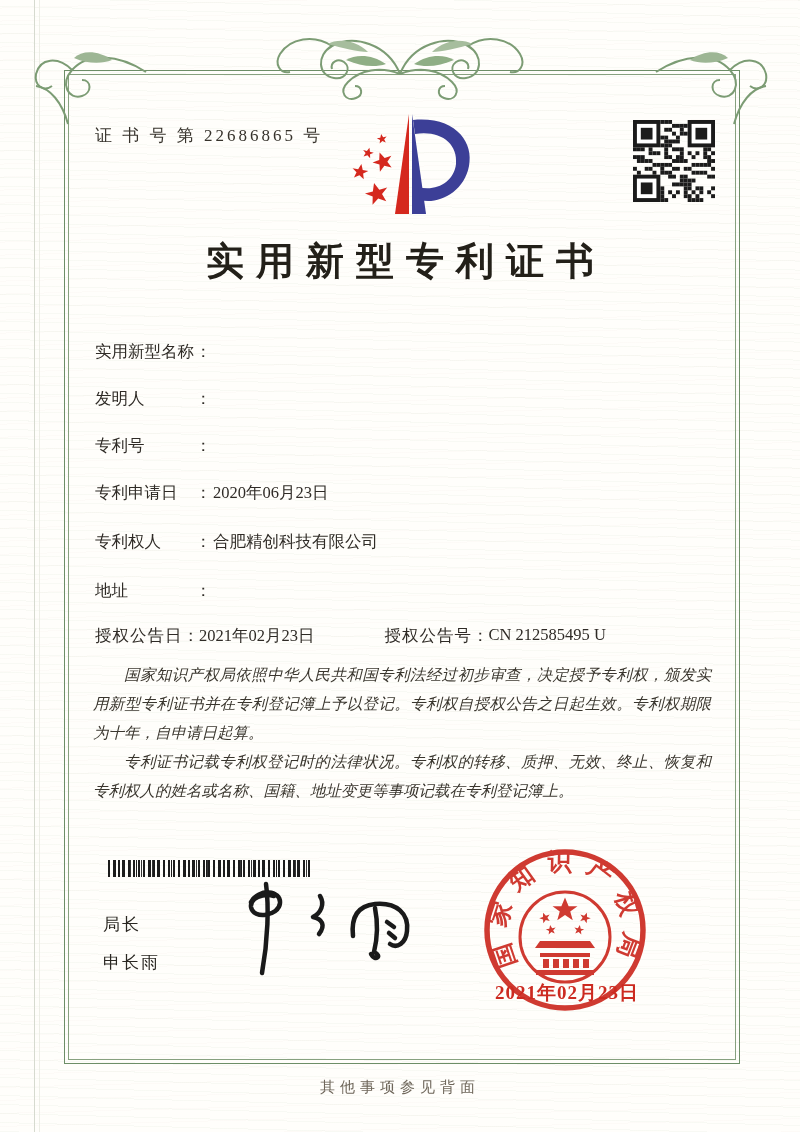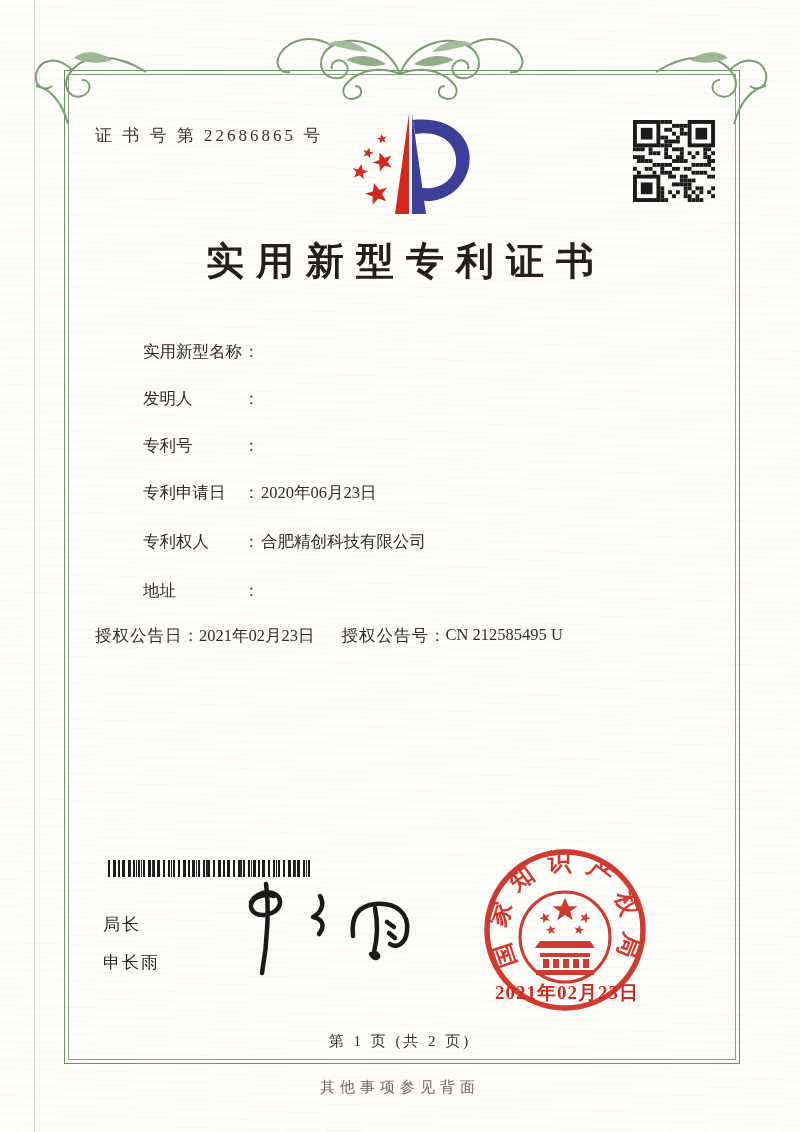--- a/index.html
+++ b/index.html
@@ -17,28 +17,28 @@
   .frame{position:absolute;left:64px;top:70px;width:674px;height:992px;
     border:1px solid #6d8e67;pointer-events:none;}
   .frame::after{content:"";position:absolute;inset:3px;border:1px solid #87a17f;}
   .orn{position:absolute;pointer-events:none;}
   .cert-no{position:absolute;left:95px;top:124px;font-size:17px;letter-spacing:3px;color:#37332c;}
   .logo{position:absolute;left:333px;top:108px;}
   .qr{position:absolute;left:633px;top:120px;width:82px;height:82px;}
   .title{position:absolute;left:0;right:0;top:236px;margin:0;text-align:center;
     font-size:38px;font-weight:bold;letter-spacing:12px;text-indent:12px;color:#232019;}
   .fields{position:absolute;left:95px;top:341px;width:618px;font-size:16.5px;}
-  .field{display:flex;align-items:flex-start;line-height:22px;margin-bottom:25px;margin-left:48px;}
+  .field{display:flex;align-items:flex-start;line-height:22px;margin-bottom:25px;}
   .flabel{display:inline-block;width:100px;text-align:justify;text-align-last:justify;white-space:nowrap;}
   .flabel::after{content:"";display:inline-block;width:100%;}
   .colon{width:18px;}
   .fvalue{flex:1;line-height:26px;margin-top:-2px;}
   .grant{display:flex;margin-top:-2px;font-family:Liberation Serif, serif;}
   .grant .pair{display:flex;white-space:nowrap;}
-  .grant .pair.right{margin-left:27px;}
+  .grant .pair.right{margin-left:70px;}
   .grant .glabel{letter-spacing:1px;}
   .paras{position:absolute;left:93px;top:660px;width:618px;
     font-size:15.5px;font-style:italic;line-height:29px;color:#3a362e;text-align:justify;}
   .paras p{margin:0;text-indent:2em;}
   .barcode{position:absolute;left:108px;top:860px;width:203px;height:17px;
     background:
       repeating-linear-gradient(90deg,#1c1c1c 0 2px,transparent 2px 5px),
       repeating-linear-gradient(90deg,#1c1c1c 0 1px,transparent 1px 7px),
       repeating-linear-gradient(90deg,#333 0 1px,transparent 1px 11px);
   }
@@ -292,20 +292,24 @@
         <span>2021年02月23日</span>
       </span>
       <span class="pair right">
         <span class="glabel">授权公告号</span>
           <span>：</span>
         <span>CN 212585495 U</span>
       </span>
     </div>
   </div>
 
+  <div class="paras">
+    <p>国家知识产权局依照中华人民共和国专利法经过初步审查，决定授予专利权，颁发实用新型专利证书并在专利登记簿上予以登记。专利权自授权公告之日起生效。专利权期限为十年，自申请日起算。</p>
+    <p>专利证书记载专利权登记时的法律状况。专利权的转移、质押、无效、终止、恢复和专利权人的姓名或名称、国籍、地址变更等事项记载在专利登记簿上。</p>
+  </div>
 
   <div class="barcode"></div>
 
   <div class="director">
     <div>局长</div>
     <div>申长雨</div>
   </div>
 
   <svg class="signature" width="215" height="100" viewBox="0 0 215 100">
     <g stroke="#1a1a1a" stroke-width="4.5" fill="none" stroke-linecap="round" stroke-linejoin="round">
@@ -334,16 +338,15 @@
       <use href="#star" transform="translate(79,88) scale(0.5) rotate(-10)"></use>
       <use href="#star" transform="translate(107,88) scale(0.5) rotate(10)"></use>
       <path d="M63,106 h60 l-5,-7 h-50 z"></path>
       <path d="M68,111 h50 v4 h-50 z"></path>
       <path d="M71,117 h6 v9 h-6 z M81,117 h6 v9 h-6 z M91,117 h6 v9 h-6 z M101,117 h6 v9 h-6 z M111,117 h6 v9 h-6 z"></path>
       <path d="M64,128 h58 v5 h-58 z"></path>
     </g>
   </svg>
   <div class="seal-date">2021年02月23日</div>
 
-  <div class="page-no">第 1 页 (共 2 页)</div>
   <div class="back-note">其他事项参见背面</div>
 
 </div>
 
 </body></html>

